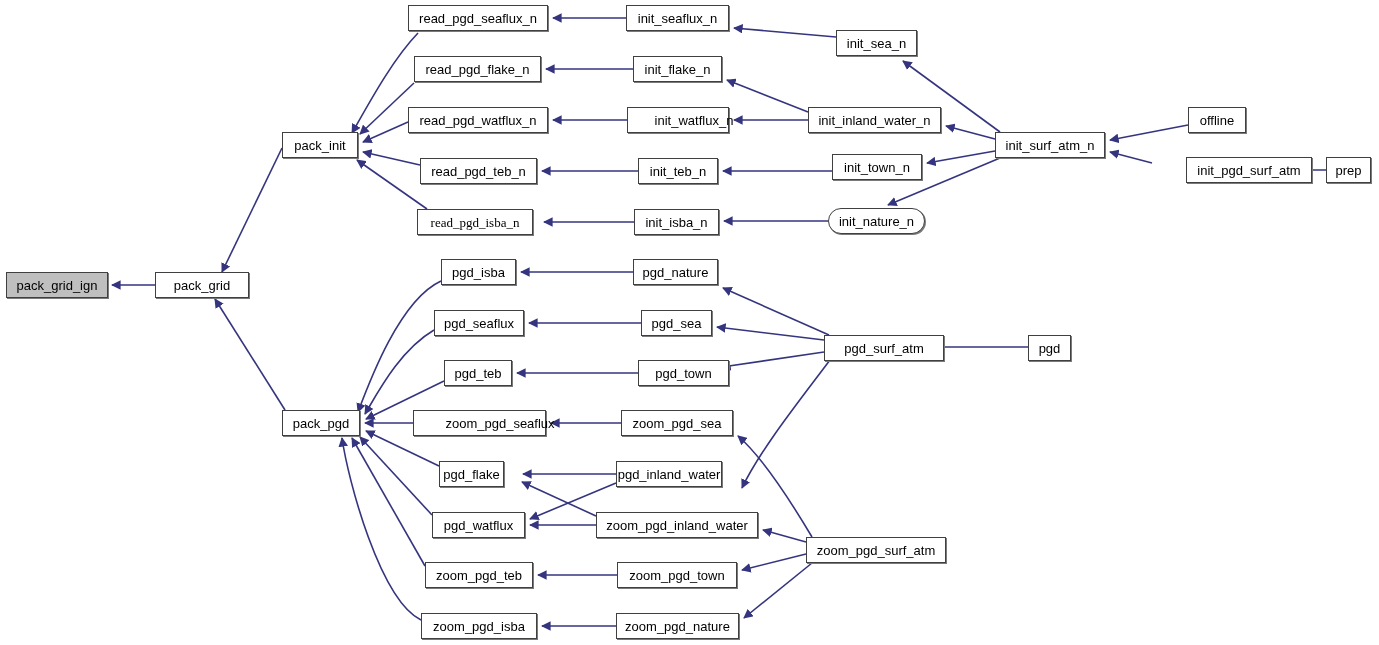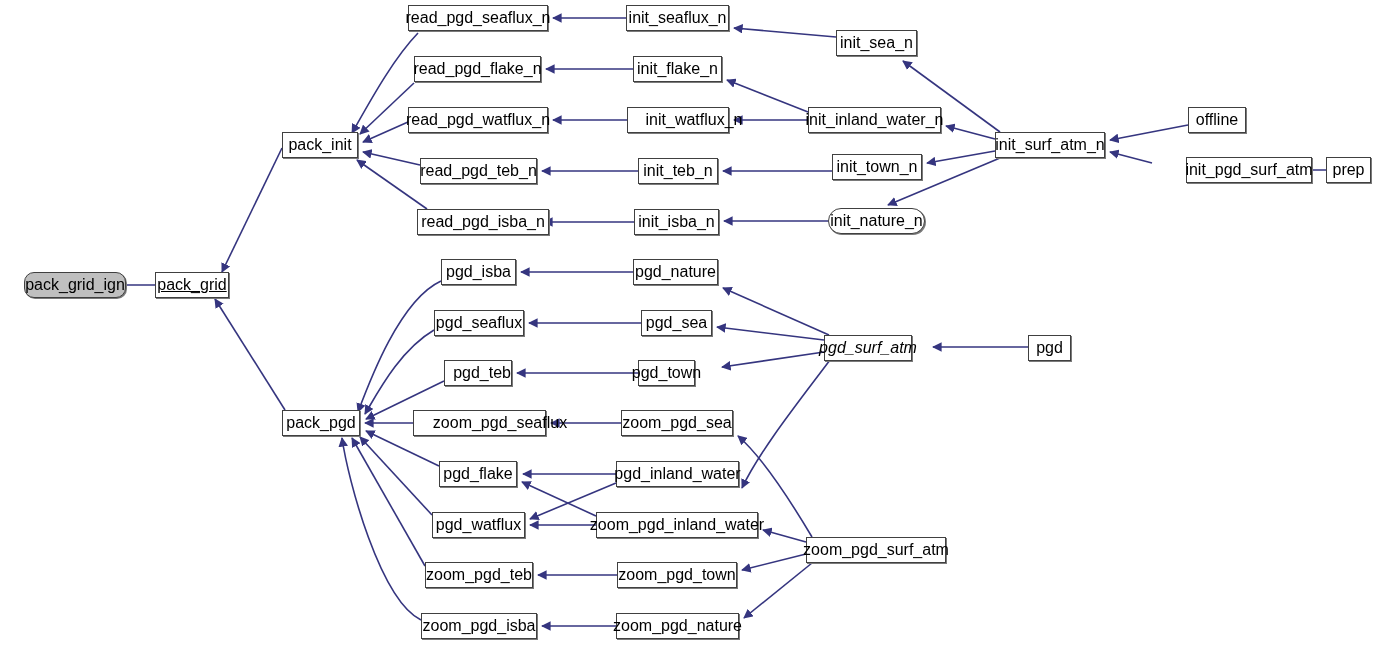--- a/index.html
+++ b/index.html
@@ -24,21 +24,21 @@
     width: 1379px;
     height: 645px;
   }
   .node {
     position: absolute;
     box-sizing: border-box;
     border: 1px solid #404040;
     background: #ffffff;
     color: #000000;
     font-family: "Liberation Sans", sans-serif;
-    font-size: 16px;
+    font-size: 13px;
     line-height: 1;
     display: flex;
     align-items: center;
     justify-content: center;
     white-space: nowrap;
     box-shadow: 1px 1px 0 0 #7a7a7a;
     height: 26px;
   }
   .node.highlight {
     background: #bfbfbf;
@@ -106,45 +106,45 @@
         <path d="M824,352 L722,367" fill="none" stroke="#35357f" stroke-width="1.6" marker-end="url(#arrow)"></path>
         <path d="M830,360 C800,400 760,450 742,488" fill="none" stroke="#35357f" stroke-width="1.6" marker-end="url(#arrow)"></path>
         <path d="M1028,347 L933,347" fill="none" stroke="#35357f" stroke-width="1.6" marker-end="url(#arrow)"></path>
         <path d="M812,537 C790,500 760,455 738,436" fill="none" stroke="#35357f" stroke-width="1.6" marker-end="url(#arrow)"></path>
         <path d="M806,542 L763,530" fill="none" stroke="#35357f" stroke-width="1.6" marker-end="url(#arrow)"></path>
         <path d="M806,554 L742,570" fill="none" stroke="#35357f" stroke-width="1.6" marker-end="url(#arrow)"></path>
         <path d="M812,563 L744,618" fill="none" stroke="#35357f" stroke-width="1.6" marker-end="url(#arrow)"></path>
       </g>
   </svg>
   <div id="node-layer">
-      <div class="node highlight" style="left: 24px; top: 272px; width: 102px; border-radius: 10px;">
+      <div class="node highlight" style="left: 6px; top: 272px; width: 102px;">
         <span class="node-label">pack_grid_ign</span>
       </div>
-      <div class="node" style="left: 155px; top: 272px; width: 74px; text-decoration: underline;">
+      <div class="node" style="left: 155px; top: 272px; width: 94px;">
         <span class="node-label">pack_grid</span>
       </div>
       <div class="node" style="left: 282px; top: 132px; width: 76px;">
         <span class="node-label">pack_init</span>
       </div>
       <div class="node" style="left: 282px; top: 410px; width: 78px;">
         <span class="node-label">pack_pgd</span>
       </div>
       <div class="node" style="left: 408px; top: 5px; width: 140px;">
         <span class="node-label">read_pgd_seaflux_n</span>
       </div>
       <div class="node" style="left: 414px; top: 56px; width: 127px;">
         <span class="node-label">read_pgd_flake_n</span>
       </div>
       <div class="node" style="left: 408px; top: 107px; width: 140px;">
         <span class="node-label">read_pgd_watflux_n</span>
       </div>
       <div class="node" style="left: 420px; top: 158px; width: 117px;">
         <span class="node-label">read_pgd_teb_n</span>
       </div>
-      <div class="node" style="left: 417px; top: 209px; width: 132px;">
+      <div class="node" style="left: 417px; top: 209px; width: 116px; font-family: Liberation Serif, serif;">
         <span class="node-label">read_pgd_isba_n</span>
       </div>
       <div class="node" style="left: 626px; top: 5px; width: 103px;">
         <span class="node-label">init_seaflux_n</span>
       </div>
       <div class="node" style="left: 633px; top: 56px; width: 89px;">
         <span class="node-label">init_flake_n</span>
       </div>
       <div class="node" style="left: 627px; top: 107px; width: 102px; padding-left: 32px;">
         <span class="node-label">init_watflux_n</span>
@@ -178,63 +178,63 @@
       </div>
       <div class="node" style="left: 1326px; top: 157px; width: 45px; justify-content: center;">
         <span class="node-label">prep</span>
       </div>
       <div class="node" style="left: 441px; top: 259px; width: 75px;">
         <span class="node-label">pgd_isba</span>
       </div>
       <div class="node" style="left: 434px; top: 310px; width: 90px;">
         <span class="node-label">pgd_seaflux</span>
       </div>
-      <div class="node" style="left: 444px; top: 360px; width: 68px; justify-content: flex-end;">
+      <div class="node" style="left: 444px; top: 360px; width: 68px;">
         <span class="node-label">pgd_teb</span>
       </div>
       <div class="node" style="left: 413px; top: 410px; width: 133px; padding-left: 41px;">
         <span class="node-label">zoom_pgd_seaflux</span>
       </div>
-      <div class="node" style="left: 439px; top: 461px; width: 78px; text-align: right;">
+      <div class="node" style="left: 439px; top: 461px; width: 65px; text-align: right;">
         <span class="node-label">pgd_flake</span>
       </div>
       <div class="node" style="left: 432px; top: 512px; width: 93px;">
         <span class="node-label">pgd_watflux</span>
       </div>
       <div class="node" style="left: 425px; top: 562px; width: 108px;">
         <span class="node-label">zoom_pgd_teb</span>
       </div>
       <div class="node" style="left: 421px; top: 613px; width: 116px;">
         <span class="node-label">zoom_pgd_isba</span>
       </div>
       <div class="node" style="left: 633px; top: 259px; width: 85px;">
         <span class="node-label">pgd_nature</span>
       </div>
       <div class="node" style="left: 641px; top: 310px; width: 71px;">
         <span class="node-label">pgd_sea</span>
       </div>
-      <div class="node" style="left: 638px; top: 360px; width: 57px;">
+      <div class="node" style="left: 638px; top: 360px; width: 91px;">
         <span class="node-label">pgd_town</span>
       </div>
       <div class="node" style="left: 621px; top: 410px; width: 112px;">
         <span class="node-label">zoom_pgd_sea</span>
       </div>
-      <div class="node" style="left: 616px; top: 461px; width: 123px;">
+      <div class="node" style="left: 616px; top: 461px; width: 106px;">
         <span class="node-label">pgd_inland_water</span>
       </div>
       <div class="node" style="left: 596px; top: 512px; width: 162px;">
         <span class="node-label">zoom_pgd_inland_water</span>
       </div>
       <div class="node" style="left: 617px; top: 562px; width: 120px;">
         <span class="node-label">zoom_pgd_town</span>
       </div>
       <div class="node" style="left: 616px; top: 613px; width: 123px;">
         <span class="node-label">zoom_pgd_nature</span>
       </div>
-      <div class="node" style="left: 824px; top: 335px; width: 88px; font-style: italic;">
+      <div class="node" style="left: 824px; top: 335px; width: 120px;">
         <span class="node-label">pgd_surf_atm</span>
       </div>
       <div class="node" style="left: 1028px; top: 335px; width: 43px;">
         <span class="node-label">pgd</span>
       </div>
       <div class="node" style="left: 806px; top: 537px; width: 140px;">
         <span class="node-label">zoom_pgd_surf_atm</span>
       </div>
     </div>
 </div>

